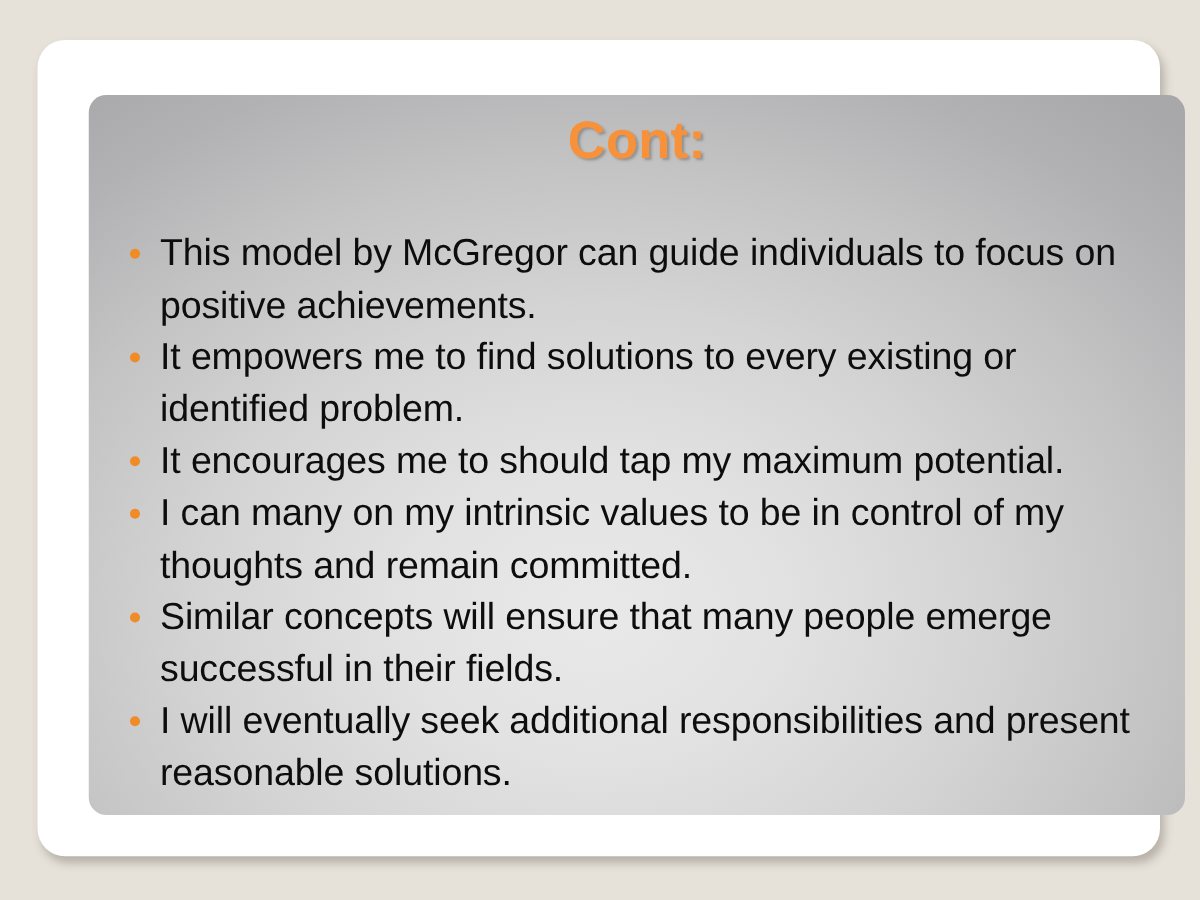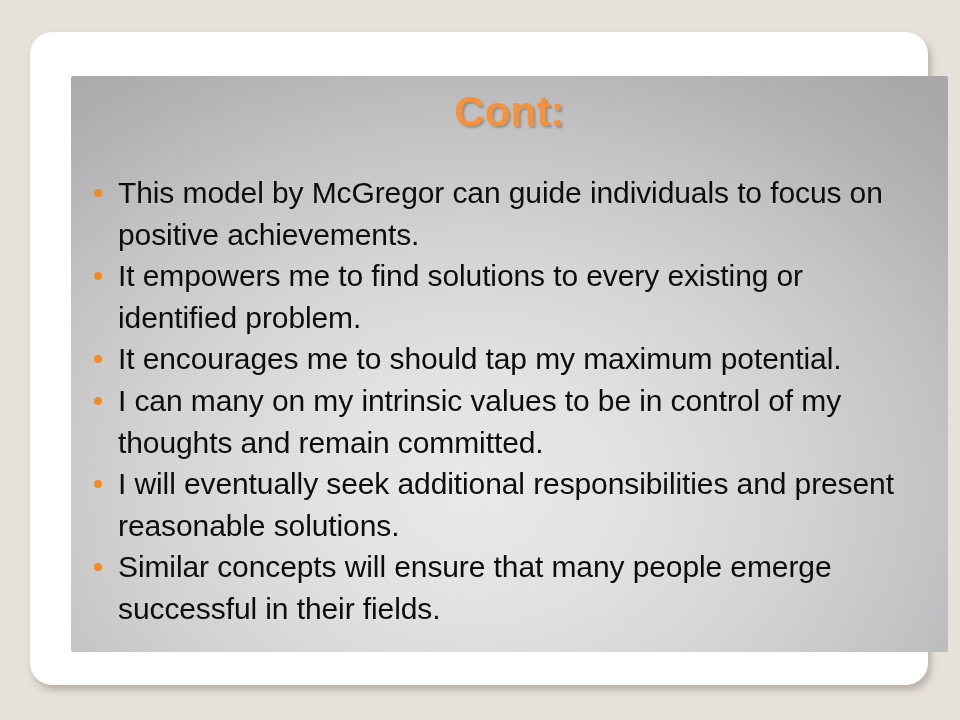--- a/index.html
+++ b/index.html
@@ -33,21 +33,21 @@
     box-shadow: 3px 5px 7px rgba(120, 112, 100, 0.42);
   }
 
   
   .content-panel {
     position: absolute;
     left: 41px;
     top: 44px;
     width: 877px;
     height: 576px;
-    border-radius: 2px;
+    border-radius: 14px;
     background:
       radial-gradient(ellipse 78% 92% at 46% 72%,
         #e9e9e9 0%,
         #e2e2e2 22%,
         #d4d4d4 46%,
         #c3c3c4 68%,
         #b2b2b4 86%,
         #a8a8aa 100%);
     overflow: hidden;
   }
@@ -64,21 +64,21 @@
     text-shadow: 2px 2px 2px rgba(110, 110, 110, 0.55);
     letter-spacing: 0.2px;
     line-height: 1.15;
   }
 
   .bullet-list {
     position: absolute;
     left: 0;
     top: 96px;
     width: 877px;
-    margin: 0;
+    margin: 10px;
     padding: 0;
     list-style: none;
   }
 
   .bullet-item {
     position: relative;
     margin: 0 0 0 0;
     padding: 0 40px 0 47px;
     font-size: 30px;
     line-height: 41.6px;
@@ -124,26 +124,26 @@
           <span>It encourages me to should tap my maximum potential.</span>
         </li>
 
         <li class="bullet-item">
           <span class="bullet-dot"></span>
           <span>I can many on my intrinsic values to be in control of my thoughts and remain committed.</span>
         </li>
 
         <li class="bullet-item">
           <span class="bullet-dot"></span>
-          <span>I will eventually seek additional responsibilities and present reasonable solutions.</span>
+          <span>Similar concepts will ensure that many people emerge successful in their fields.</span>
         </li>
 
         <li class="bullet-item">
           <span class="bullet-dot"></span>
-          <span>Similar concepts will ensure that many people emerge successful in their fields.</span>
+          <span>I will eventually seek additional responsibilities and present reasonable solutions.</span>
         </li>
 
       </ul>
 
     </div>
 
   </div>
 
 </div>
 

